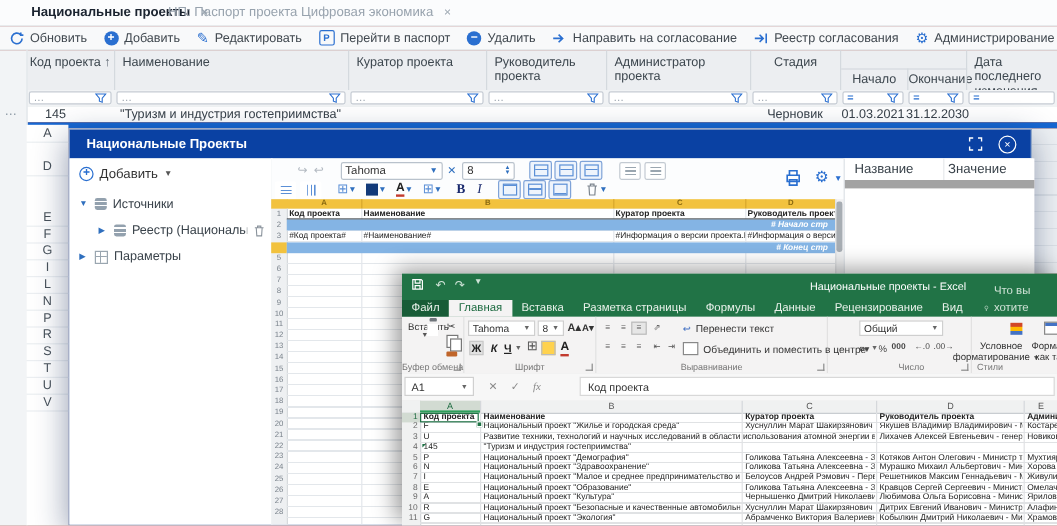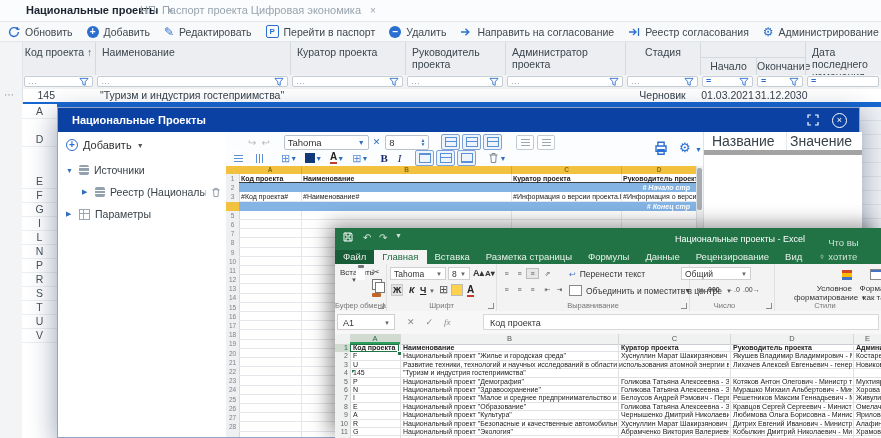--- a/index.html
+++ b/index.html
@@ -98,22 +98,22 @@
   .dvl{position:absolute;top:0;width:1px;height:263px;background:#e3e7eb}
   .drow{position:absolute;left:0;width:457px;height:9.2px}
   .dcell{position:absolute;top:0;height:9.2px;line-height:9.2px;font-size:7px;color:#222;
     white-space:nowrap;overflow:hidden;padding-left:2px;box-sizing:border-box}
   .dband{position:absolute;left:0;width:457px;height:9.2px;background:#84b4e4;color:#fff;
     font-size:7px;font-weight:700;font-style:italic;line-height:9.2px;text-align:right;
     padding-right:6px;box-sizing:border-box}
   #dscroll{left:470px;top:0;width:7px;height:271px;background:#f0f1f2;border-left:1px solid #dcdfe2}
   #dthumb{left:471px;top:2px;width:5px;height:42px;background:#a7adb3;border-radius:2px}
   #dprops{left:645px;top:24px;width:158px;height:305px;background:#fff;border-left:1px solid #dde2e7}
-  #dpheader{position:absolute;left:0;top:0;width:158px;height:18px;border-bottom:5px solid #a3a3a3;
-    font-size:14px;color:#39424a;line-height:18px}
+  #dpheader{position:absolute;left:0;top:0;width:158px;height:18px;border-bottom:7px solid #a3a3a3;
+    font-size:11px;color:#39424a;line-height:18px}
   #dpsep{position:absolute;left:82px;top:0;width:1px;height:18px;background:#e6e9ec}
 
   
   #xl{left:335px;top:228px;width:546px;height:210px;background:#f4f3f3;box-shadow:-6px -4px 18px rgba(0,0,0,.4)}
   #xtitle{left:0;top:0;width:546px;height:22px;background:#217346;color:#fff}
   .qat{position:absolute;top:4px;color:#cfe3d7;font-size:10px}
   #xtitletext{position:absolute;left:340px;top:0;line-height:22px;font-size:9px;color:#fff}
   #xtabs{left:0;top:22px;width:546px;height:14px;background:#217346;display:flex;align-items:stretch;
     font-size:9.5px;color:#e8f1ea}
   .xtab{padding:0 8px;line-height:14px;white-space:nowrap}
@@ -592,21 +592,21 @@
           </span>
         <span style="position:absolute;left:72px;top:21px;display:inline-flex;gap:4px;align-items:center">
           <span class="ftic" style="background:#fff"></span>
           <span class="rlab">Объединить и поместить в центре</span>
           <span style="font-size:6px;color:#666">▼</span>
           </span>
         <div class="glab">Выравнивание</div>
         <span class="gexp"></span>
       </div>
 
-      <div class="xg" style="left:340px;width:100px">
+      <div class="xg" style="left:375px;width:100px">
         <span class="xbox" style="position:absolute;left:6px;top:3px;width:70px">
           <span>Общий</span>
             <span style="font-size:6px;color:#666">▼</span>
           </span>
         <span class="smic" style="position:absolute;left:6px;top:22px">¤▾</span>
         <span class="smic" style="position:absolute;left:22px;top:22px">%</span>
         <span class="smic" style="position:absolute;left:33px;top:22px;font-weight:700;font-size:7px">000</span>
         <span class="smic" style="position:absolute;left:52px;top:22px;font-size:7px">←.0</span>
         <span class="smic" style="position:absolute;left:68px;top:22px;font-size:7px">.00→</span>
         <div class="glab">Число</div>

